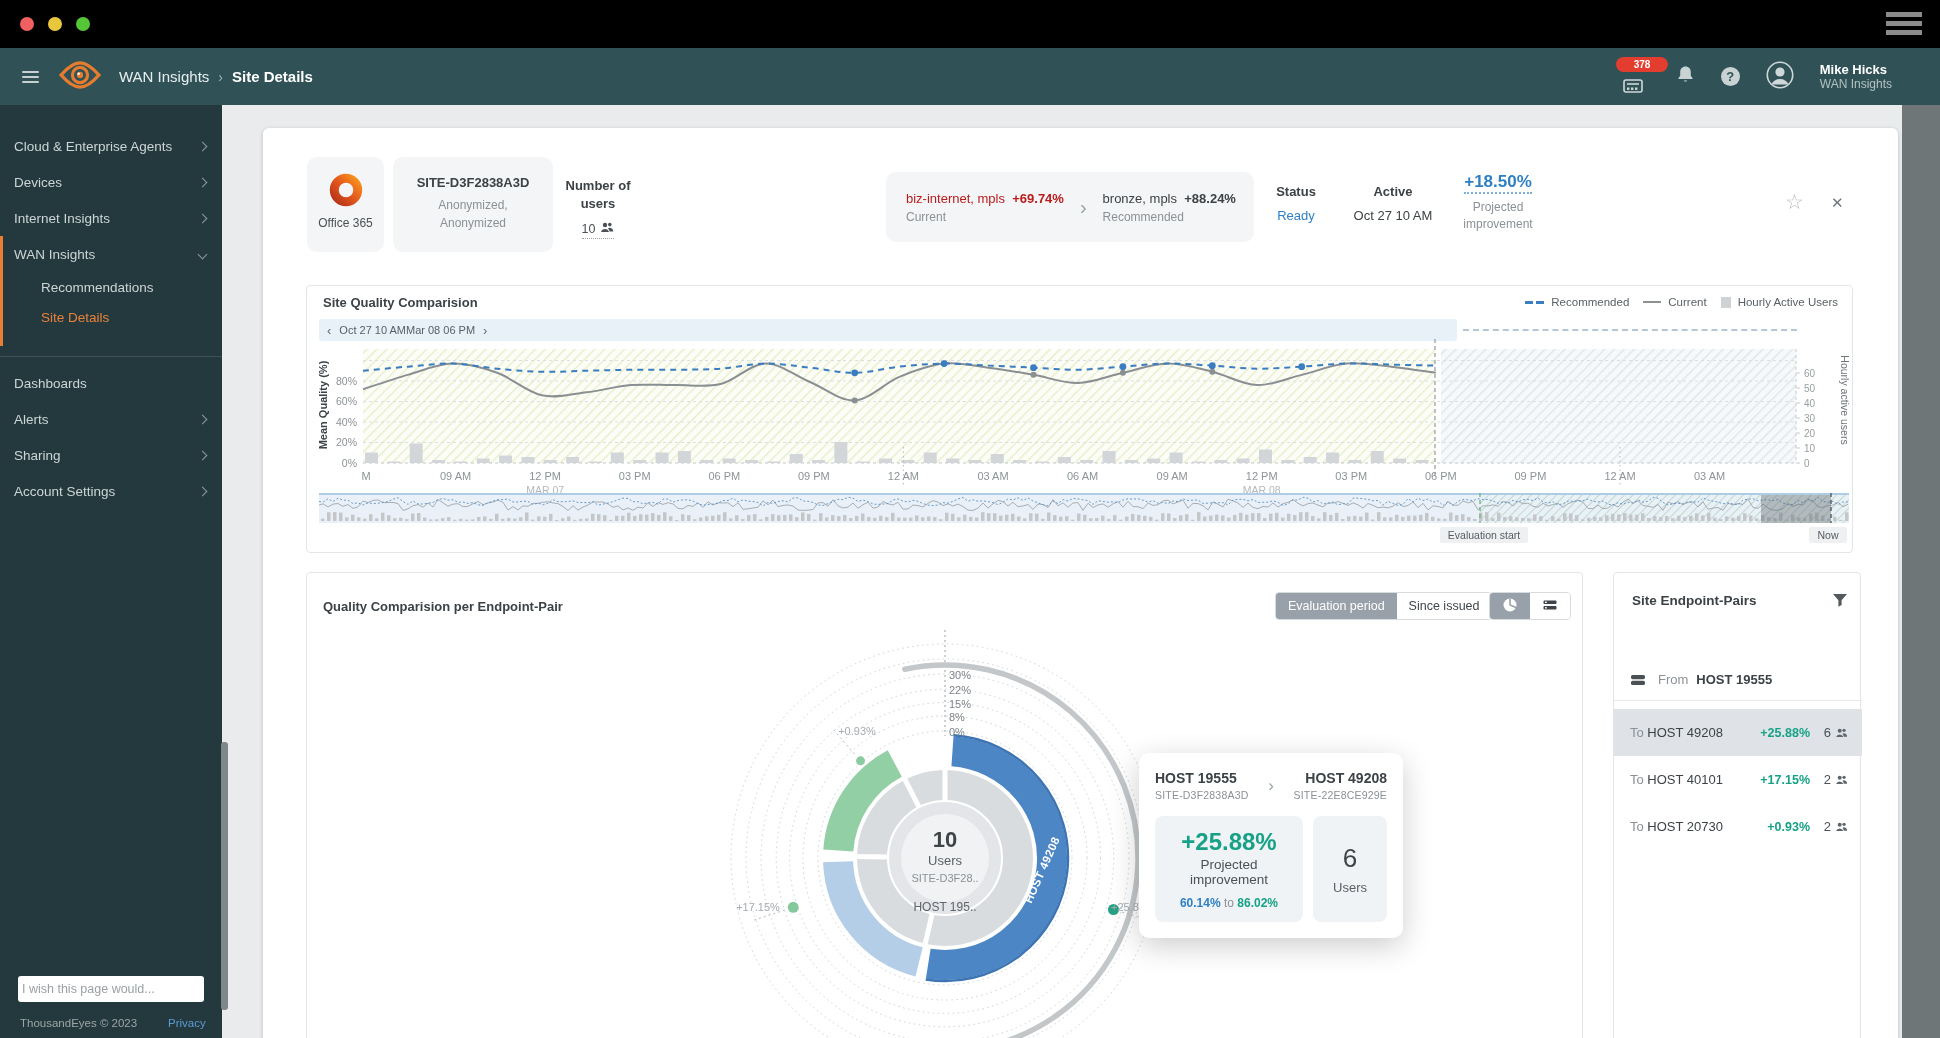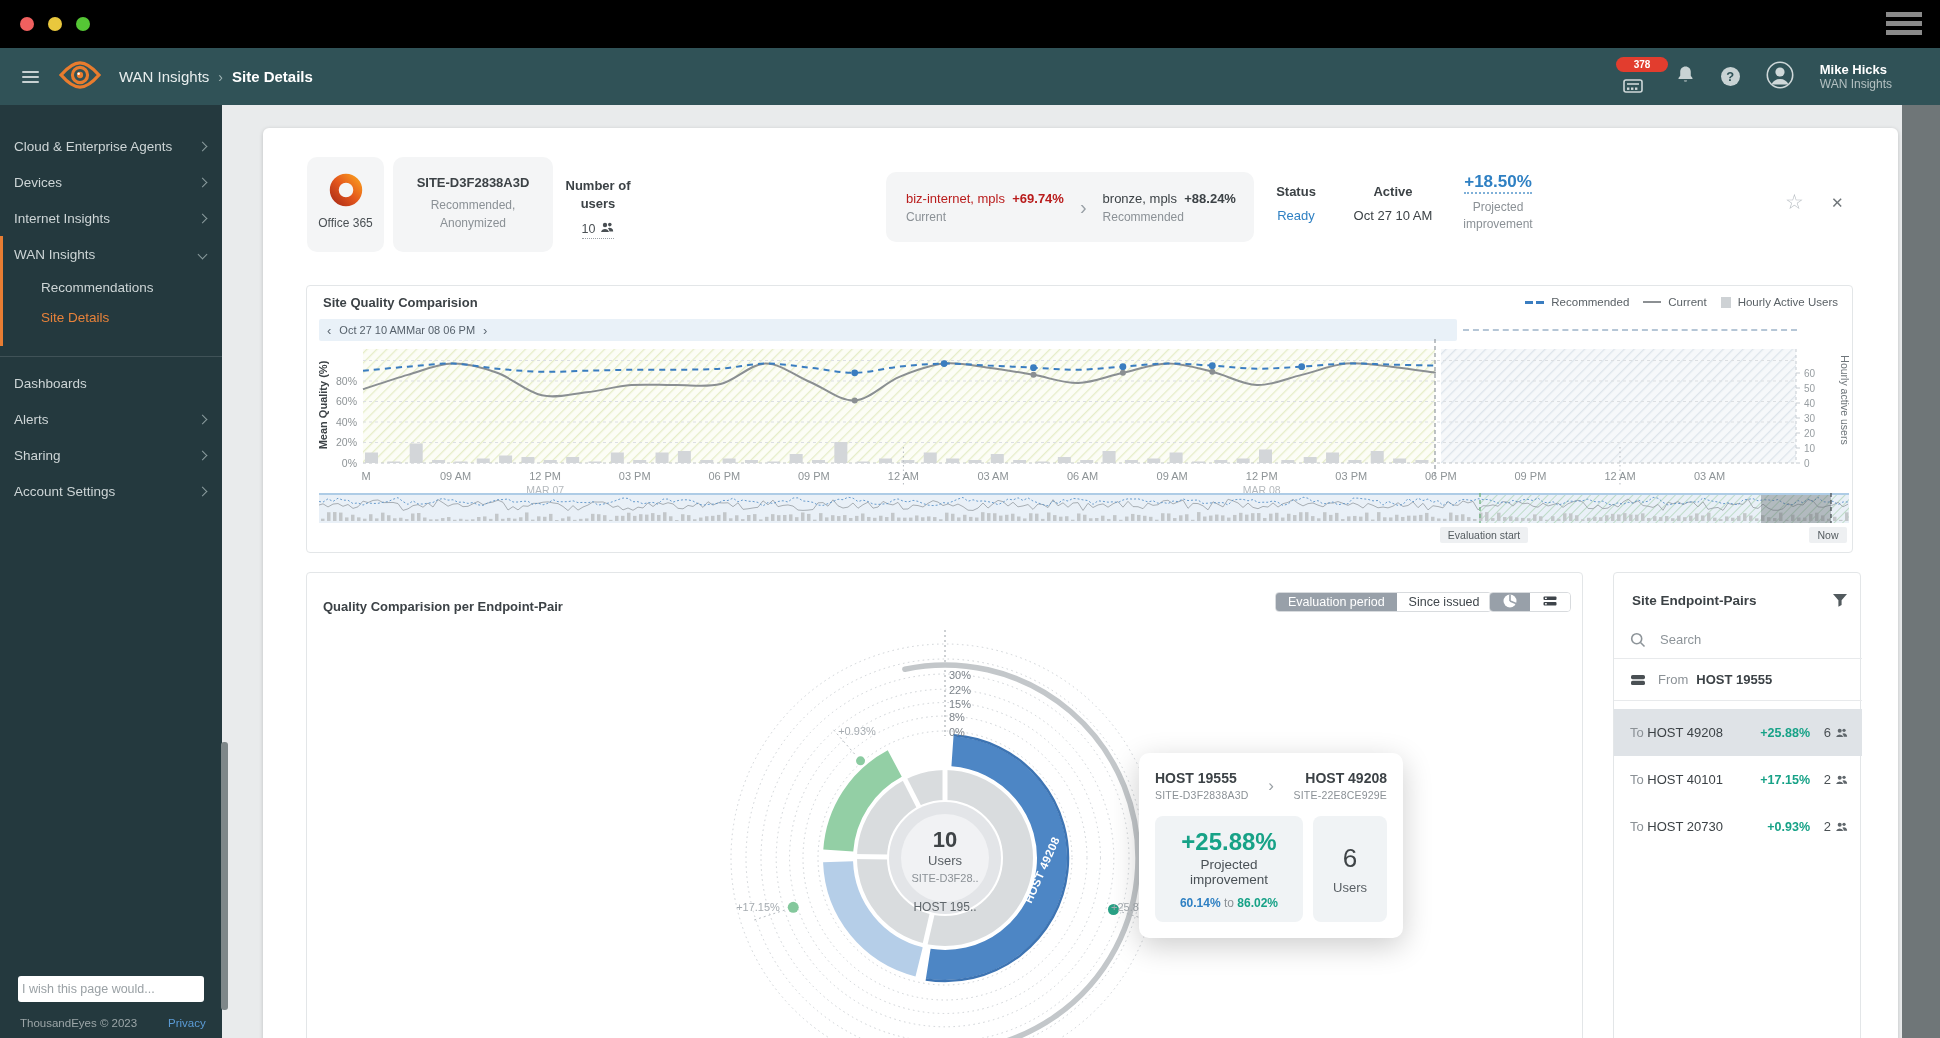--- a/index.html
+++ b/index.html
@@ -64,21 +64,21 @@
   .legend-item{display:flex;align-items:center;gap:7px;font-size:11.5px;color:#5a6166;cursor:pointer;}
   .navstrip{left:12px;top:33px;width:1138px;height:22px;background:#e9f1f8;display:flex;align-items:center;font-size:11px;color:#55606a;border-radius:2px;}
   .strip-chev{font-size:13px;color:#5f6a74;cursor:pointer;padding:0 8px;}
   .dash-ext{border-top:2px dashed #b5c6d6;height:0;}
   .axis-label{font-size:11px;color:#6e757a;white-space:nowrap;}
   .mini-label{background:#eef0f2;border-radius:2px;font-size:10.5px;color:#555c60;padding:2px 6px;text-align:center;}
 
   
   .icard{left:43px;top:444px;width:1277px;height:600px;border:1px solid #e3e6e8;border-radius:4px;background:#fff;}
   .ititle{left:16px;top:26px;font-size:13px;font-weight:bold;color:#3c4246;}
-  .seg{display:flex;border:1px solid #d8dbde;border-radius:4px;overflow:hidden;height:20px;}
+  .seg{display:flex;border:1px solid #d8dbde;border-radius:4px;overflow:hidden;height:28px;}
   .seg button{border:none;font-family:inherit;font-size:12.5px;padding:0 12px;cursor:pointer;background:#fff;color:#3f464b;}
   .seg button.on{background:#98a0a9;color:#fff;}
   .scale-tick{font-size:11px;color:#7c838a;}
   .dot-label{font-size:11px;color:#a6acb1;text-align:center;}
   .sun-center{text-align:center;color:#3f4447;}
 
   .tooltip{left:832px;top:180px;width:264px;background:#fff;border-radius:10px;box-shadow:0 8px 30px rgba(0,0,0,.20);padding:17px 16px 16px 16px;z-index:40;}
   .tt-host{font-size:14px;font-weight:bold;color:#3c4246;}
   .tt-site{font-size:10.5px;color:#8b9196;letter-spacing:.2px;margin-top:3px;}
   .tt-box{background:#f0f3f5;border-radius:8px;padding:12px 8px;text-align:center;}
@@ -220,21 +220,21 @@
               <stop offset="1" stop-color="#f7941d"></stop>
         </linearGradient>
           </defs>
         <circle cx="17" cy="17" r="10.5" fill="none" stroke="url(#og)" stroke-width="8"></circle>
       </svg>
       <div style="font-size:12px;color:#4a5054;margin-top:3px;">Office 365</div>
     </div>
 
     <div class="abs tile" style="left:130px;top:29px;width:160px;height:95px;padding-top:18px;">
       <div class="tile-title">SITE-D3F2838A3D</div>
-      <div class="sum-sub" style="margin-top:8px;">Recommended,</div>
+      <div class="sum-sub" style="margin-top:8px;">Anonymized,</div>
       <div class="sum-sub" style="margin-top:4px;">Anonymized</div>
     </div>
 
     <div class="abs" style="left:280px;top:50px;width:110px;">
       <div class="sum-label">Number of</div>
       <div class="sum-label" style="margin-top:3px;">users</div>
       <div style="text-align:center;margin-top:8px;">
         <span class="dotted-u" style="display:inline-flex;align-items:center;gap:5px;font-size:12.5px;color:#4a5054;">
           <span>10</span>
           <span><svg width="14" height="11" viewBox="0 0 14 11">
@@ -803,27 +803,20 @@
           </div>
         </div>
       </div>
       </div>
 
     <div class="abs epanel">
       <div class="abs ep-title">Site Endpoint-Pairs</div>
       <svg class="abs" style="left:218px;top:20px;" width="16" height="15" viewBox="0 0 16 15">
         <path d="M1 1h14l-5.4 6.3v4.6l-3.2 1.8V7.3z" fill="#525a5e"></path>
       </svg>
-      <div class="abs ep-search">
-        <svg width="16" height="16" viewBox="0 0 16 16">
-          <circle cx="6.7" cy="6.7" r="5" fill="none" stroke="#8d9499" stroke-width="1.6"></circle>
-          <line x1="10.5" y1="10.5" x2="14.5" y2="14.5" stroke="#8d9499" stroke-width="1.6"></line>
-        </svg>
-        <input placeholder="Search" style="">
-      </div>
       <div class="abs ep-from">
         <svg width="16" height="12" viewBox="0 0 16 12">
           <rect x="1" y="1" width="14" height="4.2" rx="1.6" fill="#4a5054"></rect>
           <rect x="1" y="6.8" width="14" height="4.2" rx="1.6" fill="#4a5054"></rect>
         </svg>
         <span class="dim">From</span>
         <b style="color:#3c4246;margin-left:-4px;">HOST 19555</b>
       </div>
       <div id="ep-rows">
           <div class="ep-row sel" style="top: 136px;">

